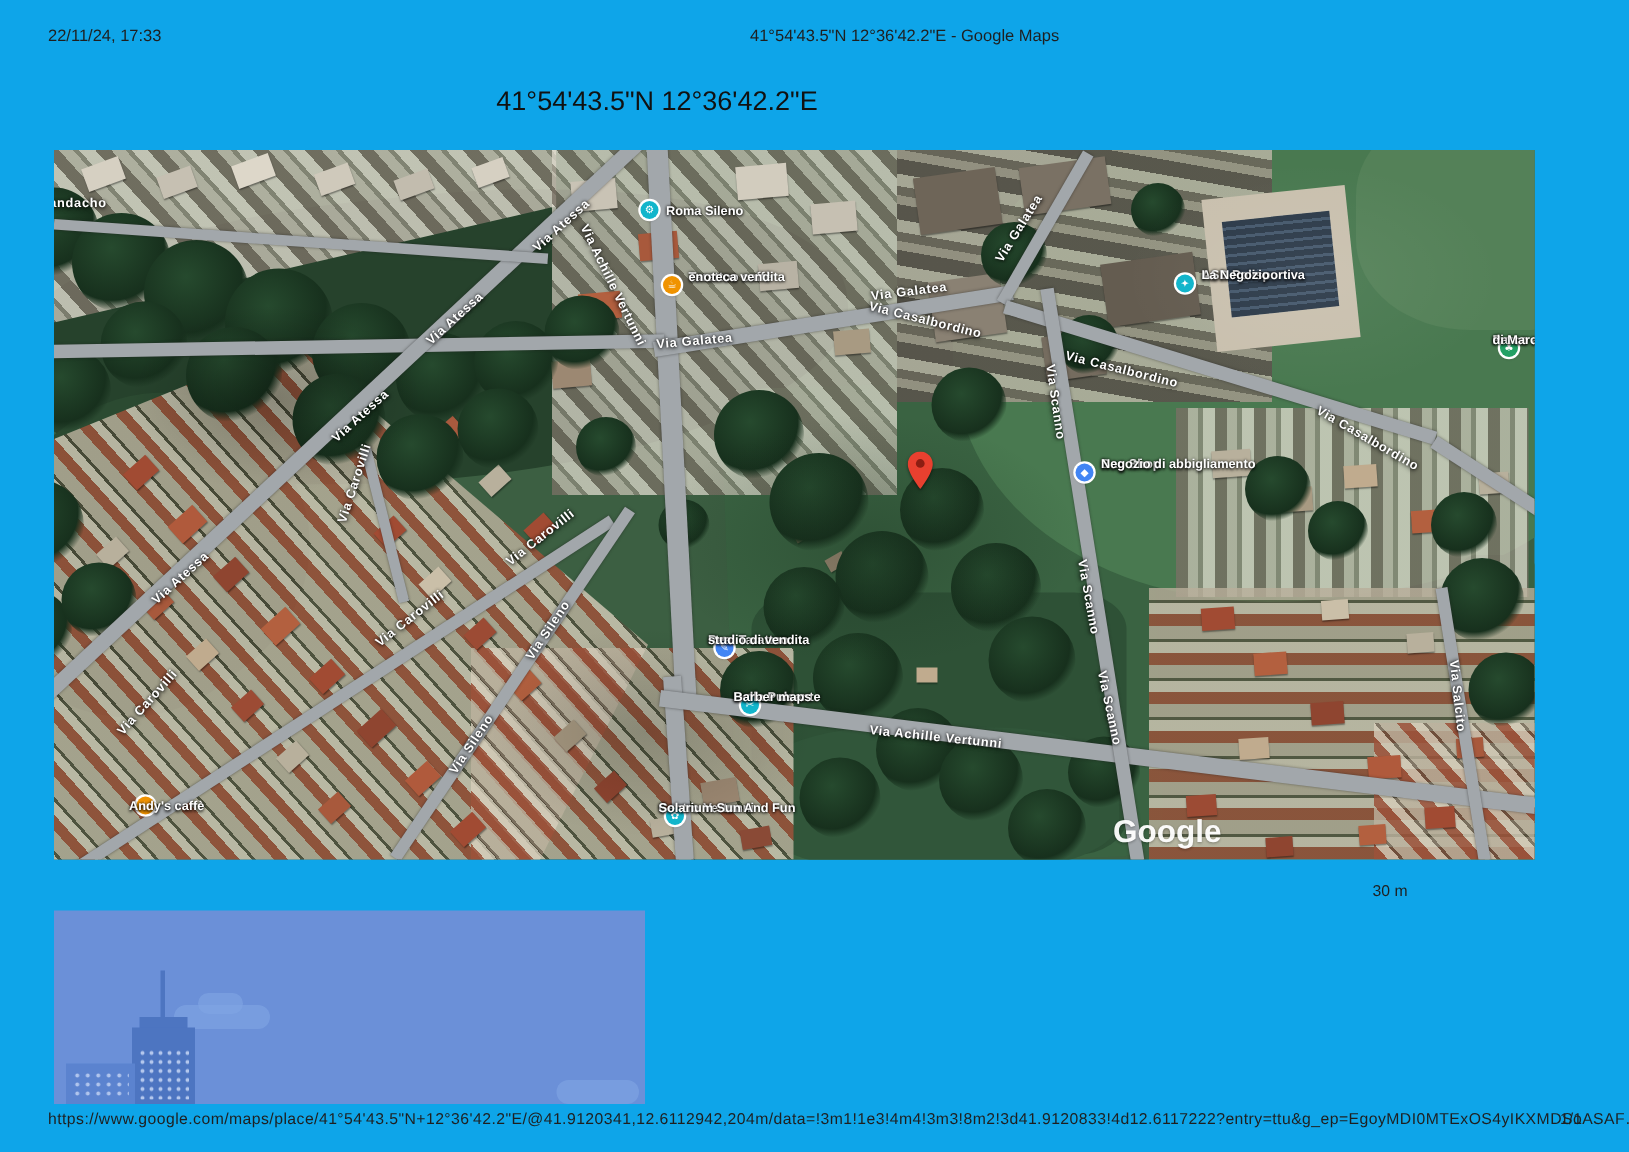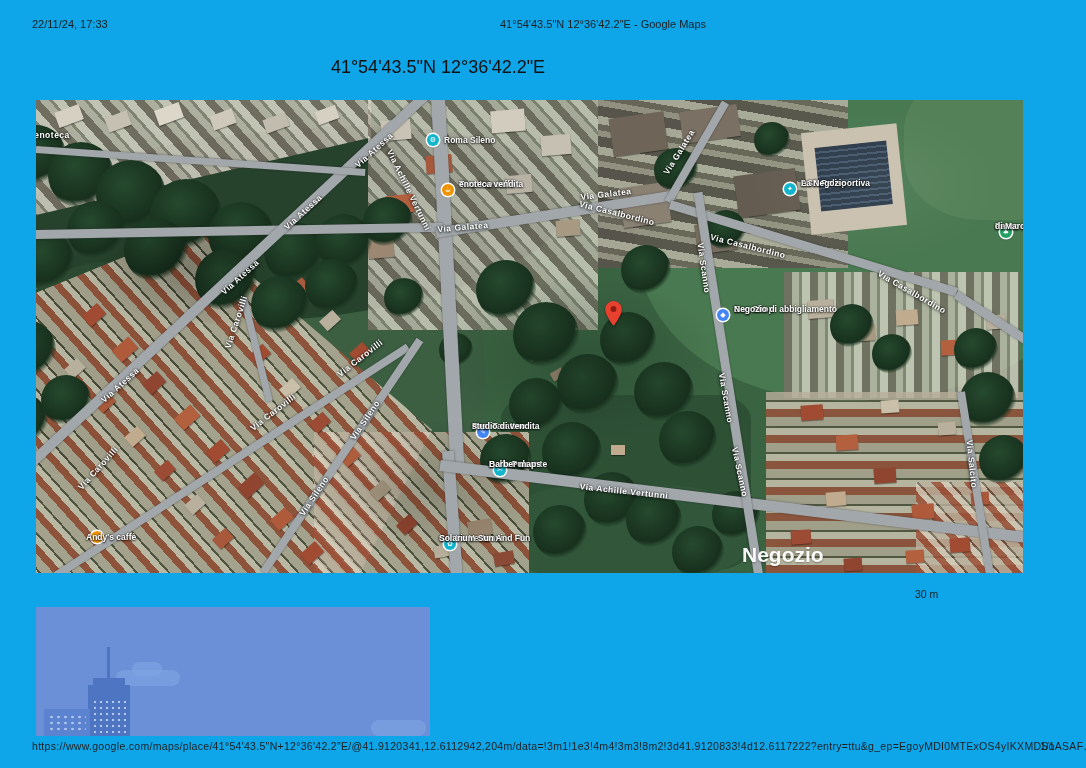--- a/index.html
+++ b/index.html
@@ -264,21 +264,21 @@
         <span class="street-label" style="left: 324px; top: 258px; transform: translate(-50%, -50%) rotate(-38deg);">Via Carovilli</span>
         <span class="street-label" style="left: 62px; top: 368px; transform: translate(-50%, -50%) rotate(-48deg);">Via Carovilli</span>
         <span class="street-label" style="left: 329px; top: 320px; transform: translate(-50%, -50%) rotate(-56deg);">Via Sileno</span>
         <span class="street-label" style="left: 278px; top: 396px; transform: translate(-50%, -50%) rotate(-56deg);">Via Sileno</span>
         <span class="street-label" style="left: 668px; top: 168px; transform: translate(-50%, -50%) rotate(82deg);">Via Scanno</span>
         <span class="street-label" style="left: 690px; top: 298px; transform: translate(-50%, -50%) rotate(80deg);">Via Scanno</span>
         <span class="street-label" style="left: 704px; top: 372px; transform: translate(-50%, -50%) rotate(78deg);">Via Scanno</span>
         <span class="street-label" style="left: 936px; top: 364px; transform: translate(-50%, -50%) rotate(84deg);">Via Salcito</span>
         <span class="street-label" style="left: 373px; top: 90px; transform: translate(-50%, -50%) rotate(64deg);">Via Achille Vertunni</span>
         <span class="street-label" style="left: 588px; top: 391px; transform: translate(-50%, -50%) rotate(6deg);">Via Achille Vertunni</span>
-        <span class="street-label" style="left: 16px; top: 35px; transform: translate(-50%, -50%) rotate(0deg);">enoteca</span>
+        <span class="street-label" style="left: 16px; top: 35px; transform: translate(-50%, -50%) rotate(0deg);">andacho</span>
         <div class="poi" style="left: 397px; top: 40px;">
           <span class="poi-icon" style="background: rgb(18, 181, 203);">⚙</span>
           <div class="poi-label right" style="top: -5.5px;">
             <div>Roma Sileno</div>
           </div>
         </div>
         <div class="poi" style="left: 412px; top: 90px;">
           <span class="poi-icon" style="background: rgb(240, 147, 0);">☕</span>
           <div class="poi-label right" style="top: -11px;">
             <div>Tarattoo caffè</div>
@@ -332,21 +332,21 @@
           <div class="poi-label left" style="top: -5.5px;">
             <div>Andy's caffè</div>
           </div>
         </div>
       </div>
 
     <svg id="pin" viewBox="0 0 24 36" width="17" height="25">
       <path d="M12 0C5.4 0 0 5.4 0 12c0 9 12 24 12 24s12-15 12-24C24 5.4 18.6 0 12 0z" fill="var(--pin-red)"></path>
       <circle cx="12" cy="11.5" r="4.2" fill="var(--pin-red-dark)"></circle>
     </svg>
-    <div id="watermark">Negozio</div>
+    <div id="watermark">Google</div>
   </div>
 
   <span class="attr" id="attr-scale">30 m</span>
 
   <div id="sv-card">
     <div class="sv-cloud" id="sv-cloud1"></div>
     <div class="sv-cloud" id="sv-cloud1b"></div>
     <div class="sv-cloud" id="sv-cloud2"></div>
     <div id="sv-antenna"></div>
     <div id="sv-tower-step"></div>

